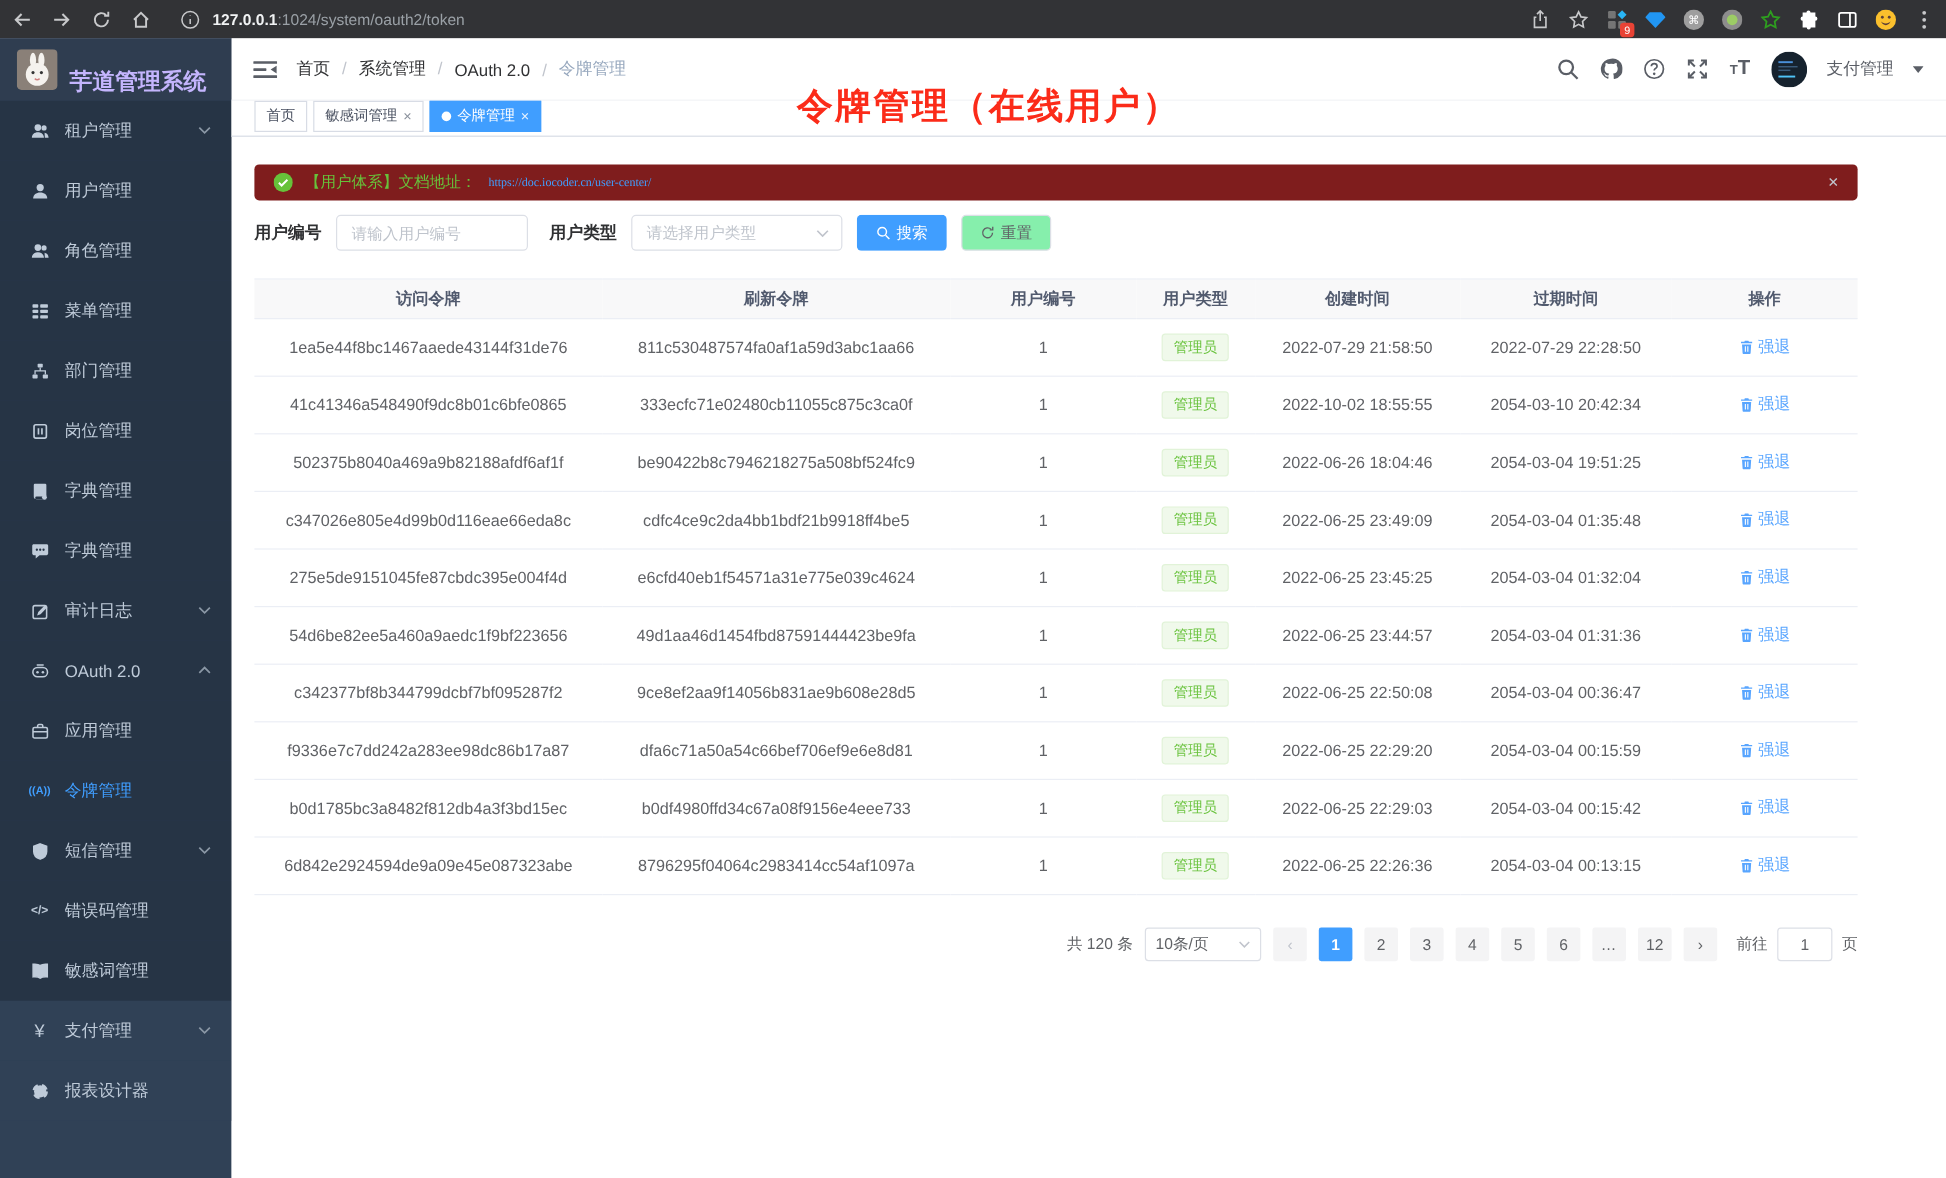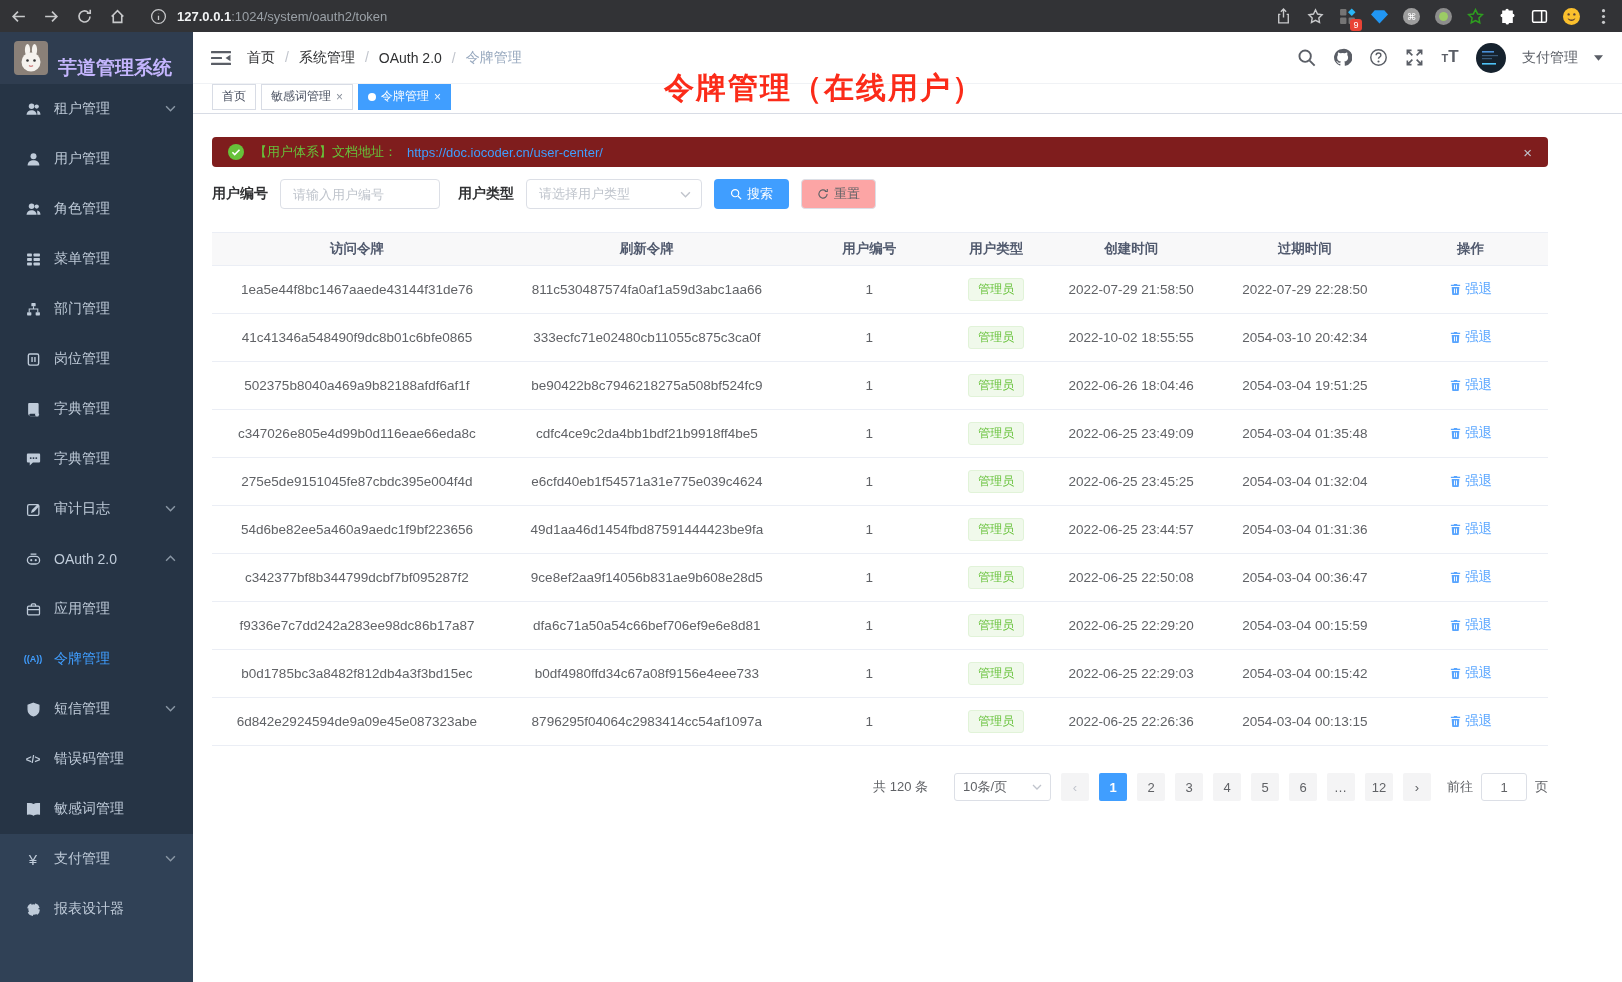--- a/index.html
+++ b/index.html
@@ -81,60 +81,60 @@
   .annotation { position:absolute; left:664px; top:68px; font-size:30px; font-weight:700;
     color:#fb2b19; letter-spacing:2px; pointer-events:none; }
 
   
   .content { padding:23px 74px 0 19px; }
   .alert { height:30px; background:#7f1d1d; border-radius:4px; display:flex;
     align-items:center; padding:0 16px; gap:10px; }
   .alert-ic { width:16px; height:16px; flex:none; display:inline-flex; }
   .alert-ic svg { width:16px; height:16px; }
   .alert-text { font-size:13px; color:#67c23a; }
-  .alert-link { font-size:13px; color:#409eff; cursor:pointer; }
+  .alert-link { font-size:10px; color:#409eff; cursor:pointer;font-family:Liberation Serif, serif; }
   .alert-close { margin-left:auto; color:#c0c4cc; font-size:15px; cursor:pointer; line-height:1; }
 
   .filters { margin-top:12px; display:flex; align-items:center; }
   .flabel { font-size:14px; font-weight:700; color:#303133; margin-right:12px; }
   .finput { width:160px; height:30px; border:1px solid #dcdfe6; border-radius:4px;
     padding:0 12px; font-size:13px; color:#606266; outline:none;
     font-family:"Liberation Sans","DejaVu Sans",sans-serif; }
   .finput::placeholder { color:#bfc4cc; }
   .fselect { width:176px; height:30px; border:1px solid #dcdfe6; border-radius:4px;
     padding:0 10px 0 12px; font-size:13px; color:#bfc4cc; display:flex; align-items:center;
     justify-content:space-between; cursor:pointer; background:#fff;text-align:right; }
   .fselect .selchev { width:11px; height:7px; color:#c0c4cc; display:inline-flex; }
   .fselect svg { width:11px; height:7px; }
   .gap18 { width:18px; }
   .btn { height:30px; border-radius:4px; font-size:13px; display:inline-flex;
     align-items:center; gap:5px; padding:0 15px; cursor:pointer; border:1px solid transparent; }
   .btn .bic { width:12px; height:12px; display:inline-flex; }
   .btn .bic svg { width:12px; height:12px; }
   .btn-primary { background:#409eff; color:#fff; margin-left:12px; }
-  .btn-plain { background:#fca5a5; border-color:#dcdfe6; color:#606266; margin-left:12px; }
+  .btn-plain { background:#86efac; border-color:#dcdfe6; color:#606266; margin-left:12px; }
 
   
   table.grid { width:100%; border-collapse:collapse; margin-top:23px; table-layout:fixed; }
   .grid th { height:33px; background:#f8f8f9; border-top:1px solid #ebeef5;
     border-bottom:1px solid #ebeef5; font-size:13.5px; font-weight:700; color:#515a6e;
     text-align:center; }
   .grid td { height:48px; border-bottom:1px solid #ebeef5; font-size:13.5px; color:#606266;
     text-align:center; white-space:nowrap; overflow:hidden; }
   .tag-green { display:inline-block; padding:2px 9px; font-size:12px; color:#67c23a;
     background:#f0f9eb; border:1px solid #e1f3d8; border-radius:3px; }
   .kick { color:#58a5ff; font-size:13.5px; cursor:pointer; display:inline-flex;
     align-items:center; gap:3px; }
   .kick .tic { width:13px; height:13px; display:inline-flex; }
   .kick svg { width:13px; height:13px; fill:currentColor; }
 
   
   .pagination { margin-top:27px; display:flex; align-items:center; justify-content:flex-end;
     gap:10px; font-size:13px; color:#606266; }
-  .ptotal { margin-right:16px; }
+  .ptotal { margin-right:0; }
   .psize { width:97px; height:28px; border:1px solid #dcdfe6; border-radius:3px;
     display:flex; align-items:center; justify-content:space-between; padding:0 8px;
     color:#606266; cursor:pointer; background:#fff; }
   .psize .selchev { width:10px; height:6px; color:#c0c4cc; display:inline-flex; }
   .psize svg { width:10px; height:6px; }
   .pbtn { min-width:28px; height:28px; background:#f4f4f5; border-radius:2px; display:inline-flex;
     align-items:center; justify-content:center; cursor:pointer; font-size:13px; color:#606266;
     padding:0 4px; }
   .pbtn.prev { color:#c0c4cc; cursor:default; }
   .pbtn.active { background:#409eff; color:#fff; font-weight:700; cursor:default; }

